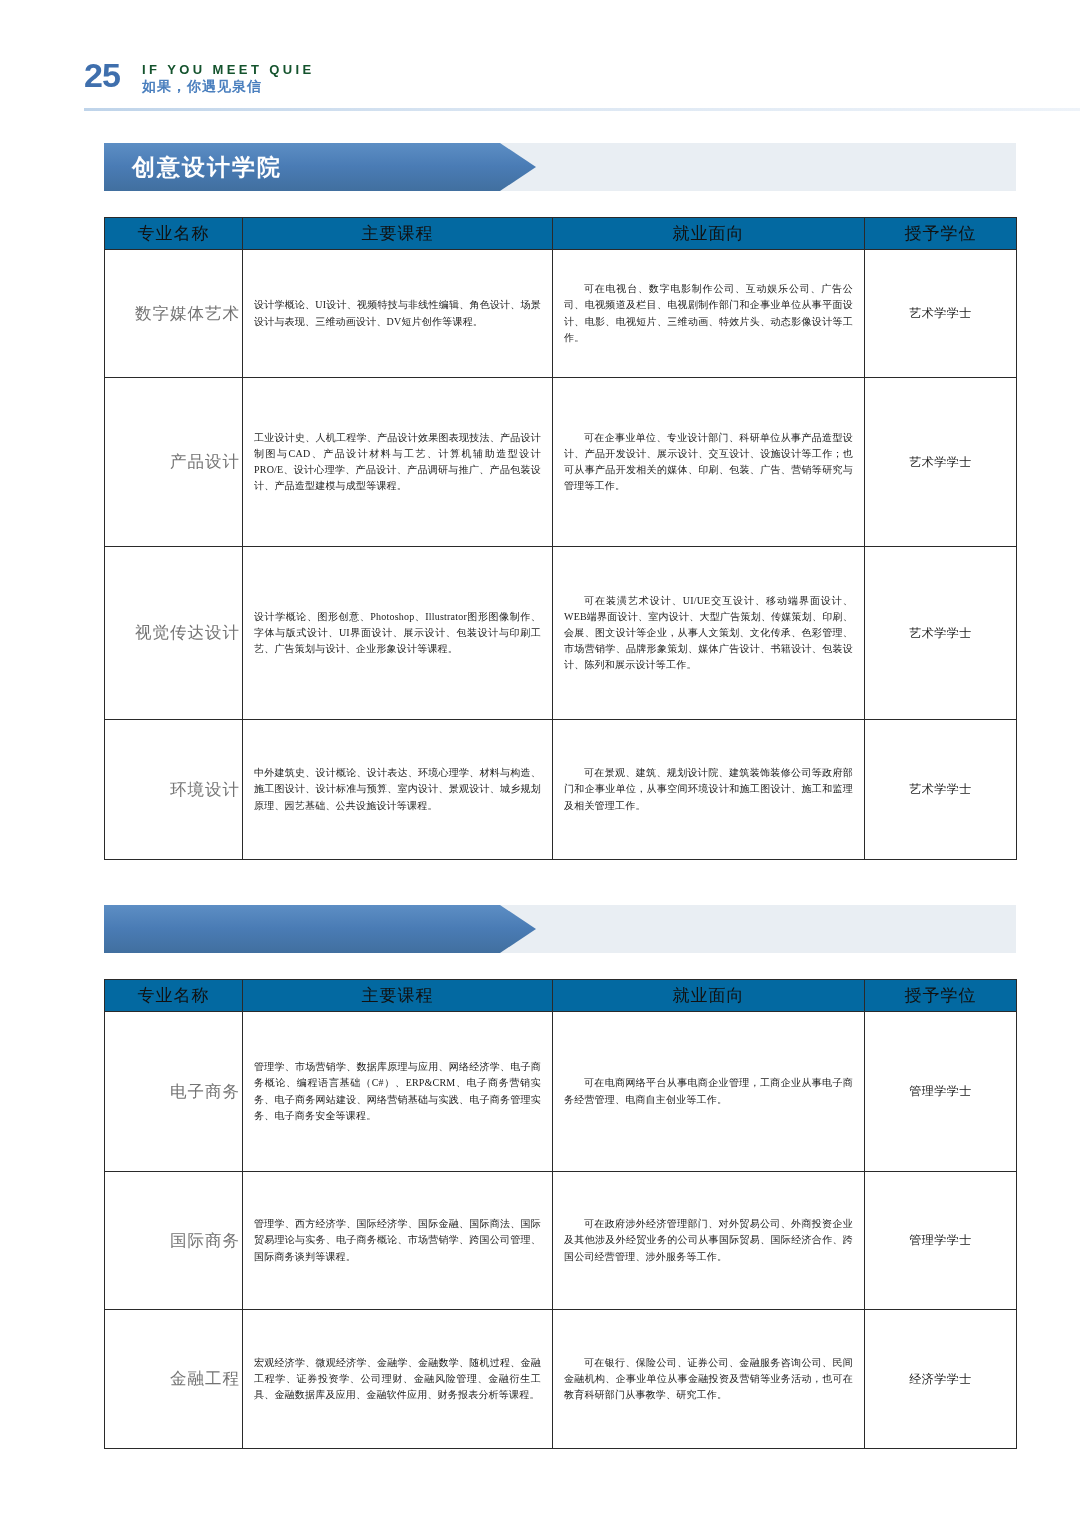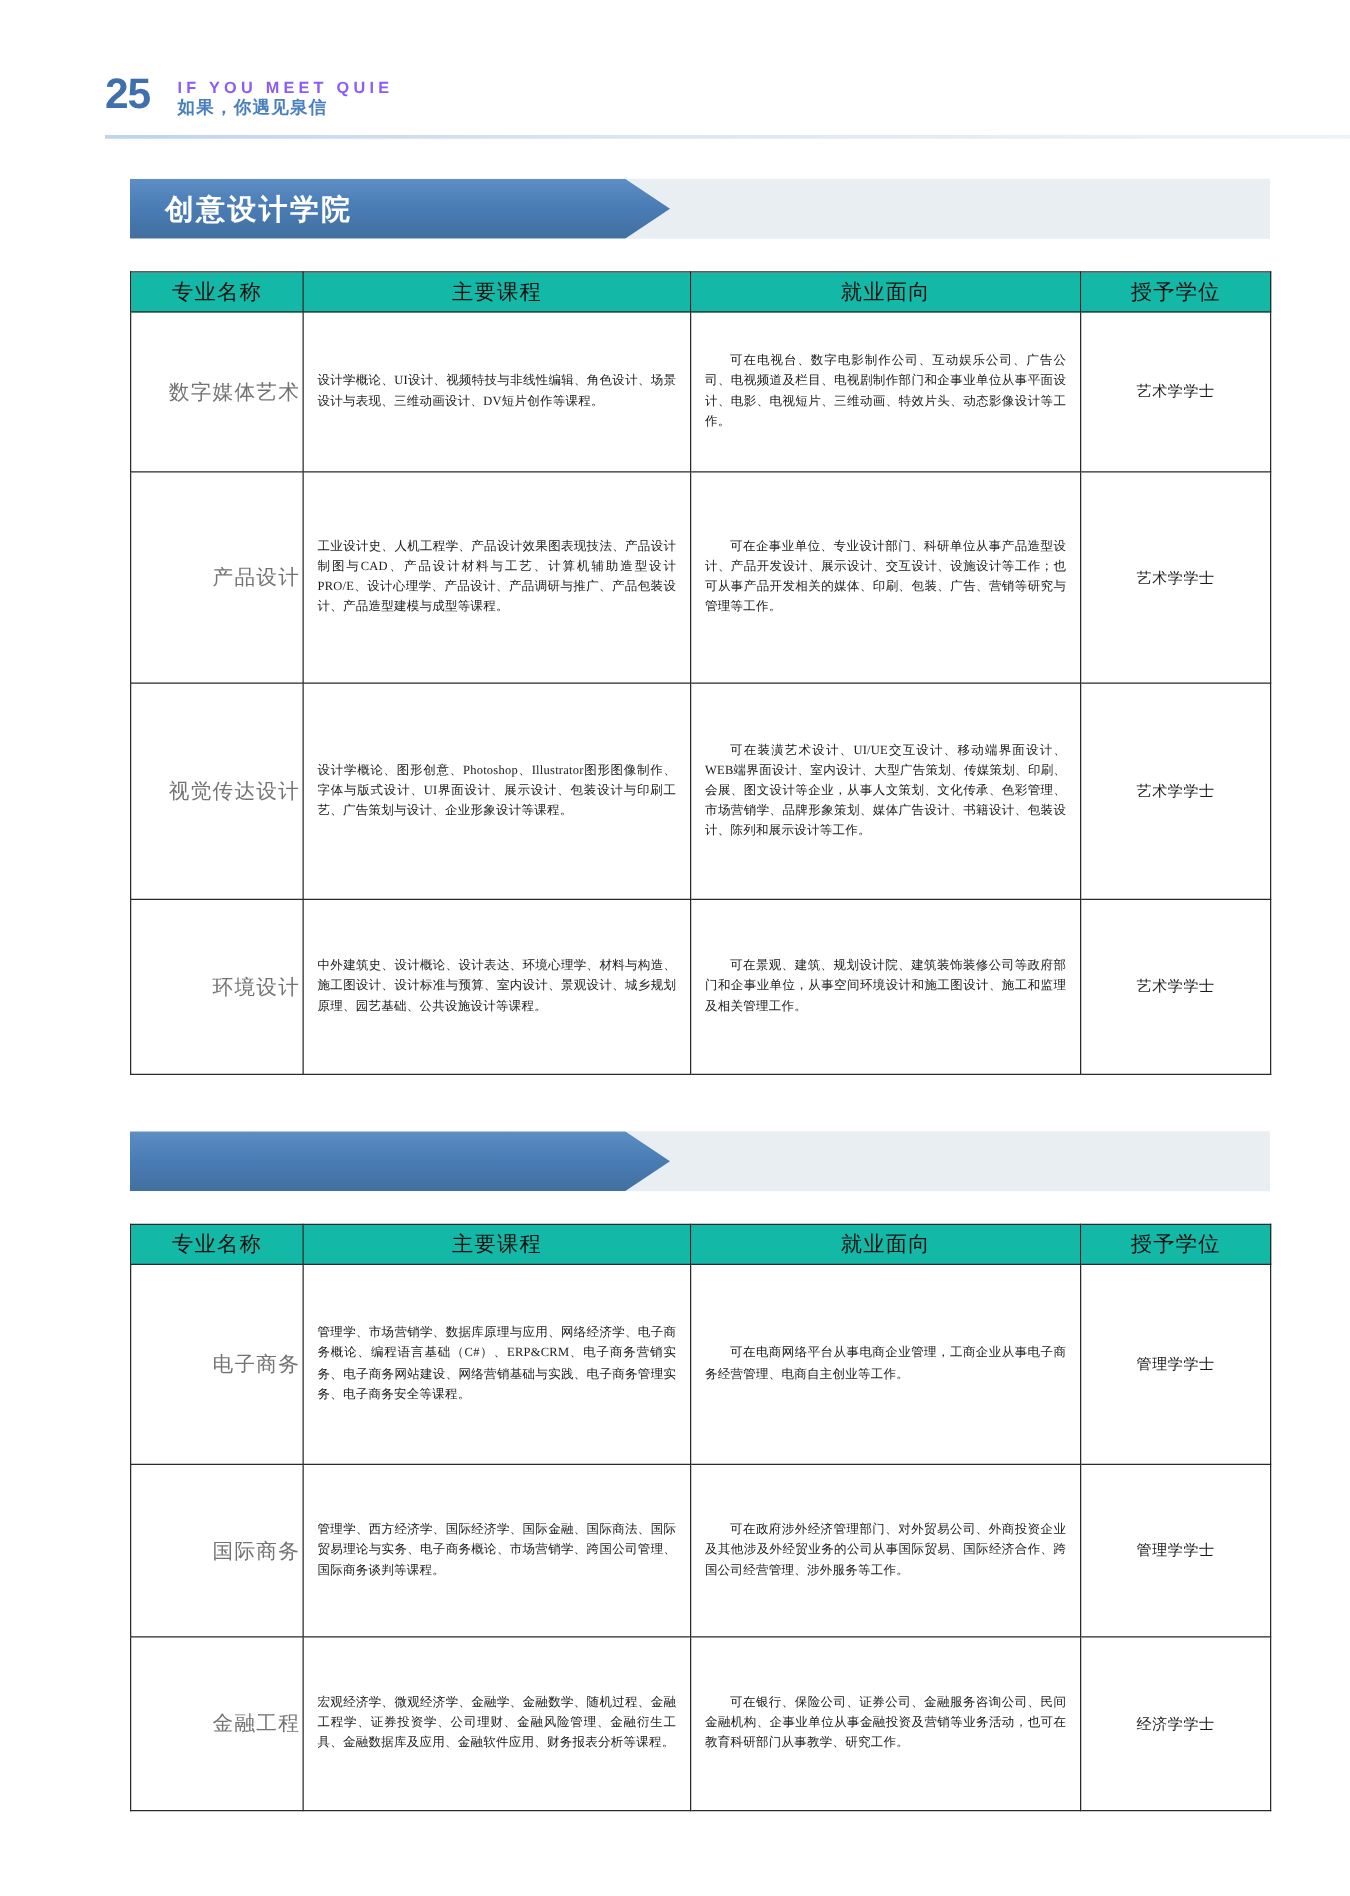--- a/index.html
+++ b/index.html
@@ -32,21 +32,21 @@
     position: absolute;
     left: 142px; top: 62px;
     color: #6b9bd2;
   }
   .header-en {
     font-family: "Liberation Sans", sans-serif;
     font-size: 13px;
     font-weight: bold;
     letter-spacing: 3.4px;
     line-height: 16px;
-    color: #8b5cf6;
+    color: #14532d;
   }
   .header-cn {
     font-family: Liberation Mono, monospace;
     font-size: 14px;
     font-weight: bold;
     letter-spacing: 1px;
     line-height: 18px;
     color: #4a7fbe;
   }
   .header-rule {
@@ -98,21 +98,21 @@
     border-collapse: collapse;
     table-layout: fixed;
     background: #fff;
   }
   .tbl td, .tbl th {
     border: 1px solid #2a2a2a;
     vertical-align: middle;
     font-family: "Liberation Serif", "DejaVu Serif", serif;
   }
   .tbl thead th {
-    background: #14b8a6;
+    background: #0369a1;
     height: 32px;
     font-size: 17px;
     font-weight: normal;
     text-align: center;
     color: #111;
     letter-spacing: 1px;
   }
   .col-major   { width: 138px; }
   .col-courses { width: 310px; }
   .col-jobs    { width: 312px; }

